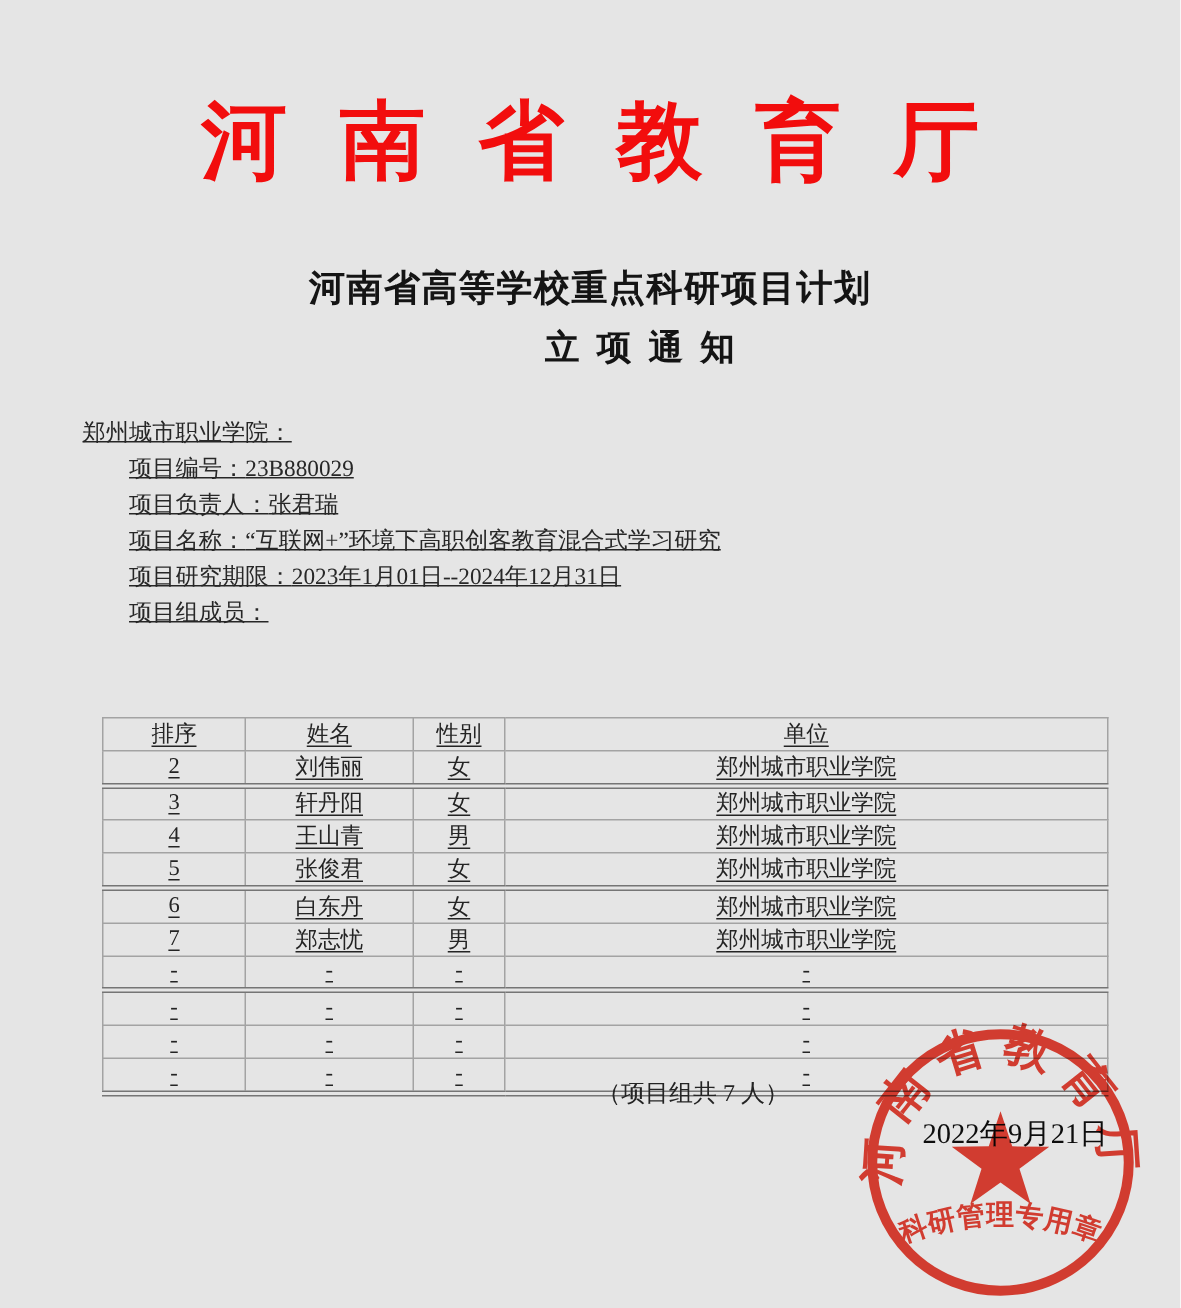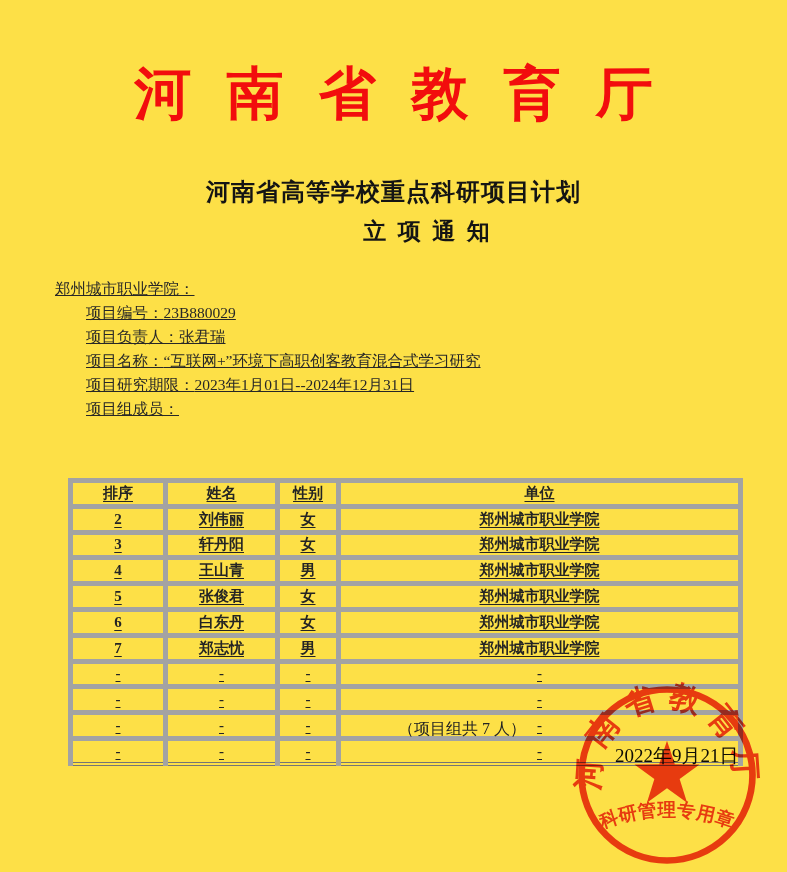--- a/index.html
+++ b/index.html
@@ -1,20 +1,20 @@
 <!DOCTYPE html>
 <html><head>
 <meta charset="utf-8">
 <style>
   html, body { margin: 0; padding: 0; background: #ffffff; }
   .page {
     position: relative;
     width: 787px;
     height: 872px;
-    background: #fde047;
+    background: #e5e5e5;
     overflow: hidden;
     font-family: "Liberation Serif", serif;
     color: #262626;
   }
 
   
   .agency-title {
     position: absolute;
     top: 56px; left: 0; width: 100%;
     text-align: center;
@@ -67,25 +67,25 @@
   .members-table {
     position: absolute;
     top: 478px; left: 68px;
     width: 670px;
     border-collapse: collapse;
     table-layout: fixed;
     font-size: 15px;
     color: #242424;
   }
   .members-table th, .members-table td {
-    border: 5px solid #a3a3a3;
+    border: 1px solid #a3a3a3;
     height: 20.8px;
     padding: 0;
     text-align: center;
-    font-weight: 700;
+    font-weight: 400;
     overflow: hidden;
     white-space: nowrap;
   }
   .members-table tr.sep th, .members-table tr.sep td {
     border-bottom: 4px double #757575;
   }
   .cellv {
     text-decoration: underline;
     text-decoration-thickness: 1px;
     text-underline-offset: 3px;

